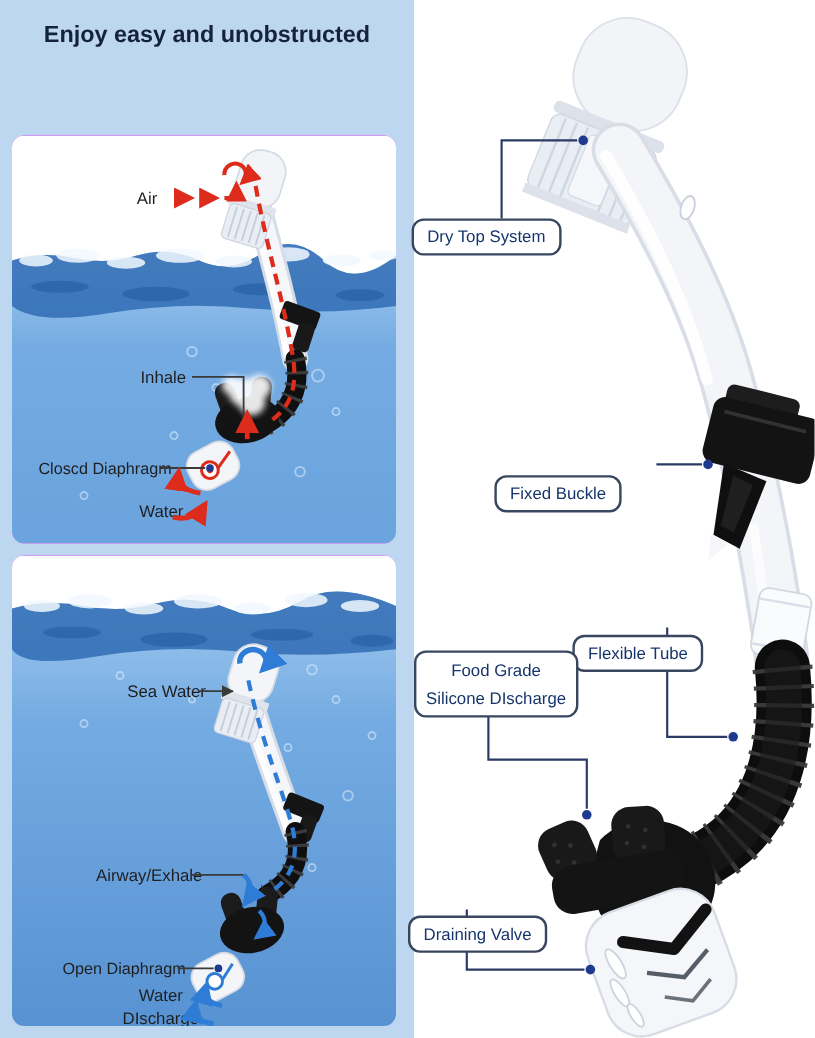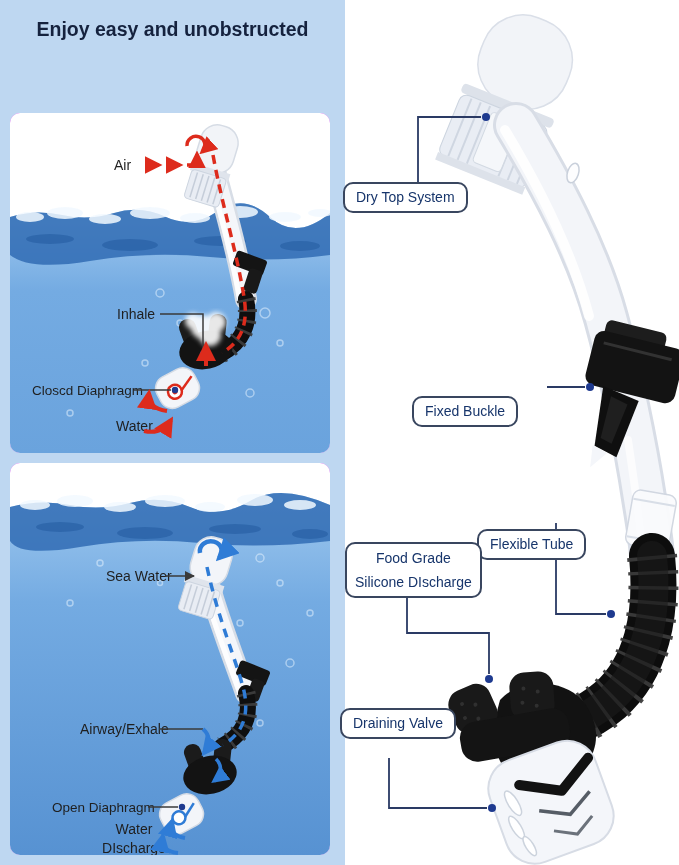--- a/index.html
+++ b/index.html
@@ -349,15 +349,15 @@
     </g>
   </svg>
 
   <div class="callout" style="left:343px;top:182px;">Dry Top System</div>
   <div class="callout" style="left:412px;top:396px;">Fixed Buckle</div>
   <div class="callout" style="left:477px;top:492px;margin-top:37px;">Flexible Tube</div>
   <div class="callout center" style="left:345px;top:542px;">
     <div>Food Grade</div>
     <div>Silicone DIscharge</div>
   </div>
-  <div class="callout" style="left:340px;top:708px;">Draining Valve</div>
+  <div class="callout" style="left:340px;top:763px;">Draining Valve</div>
 
 </div>
 
 </body></html>

